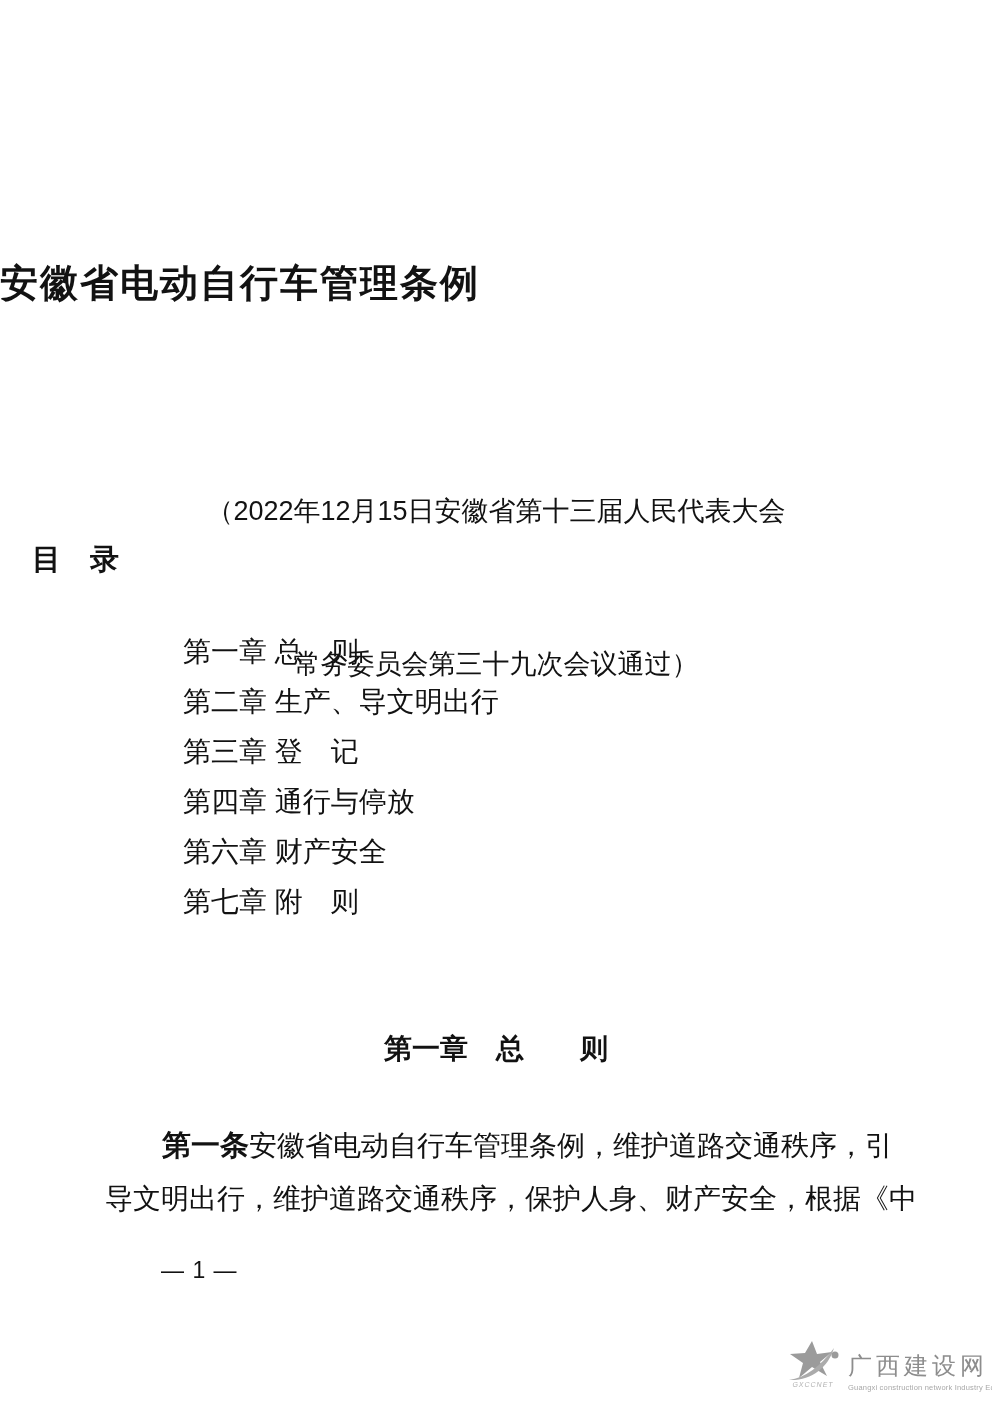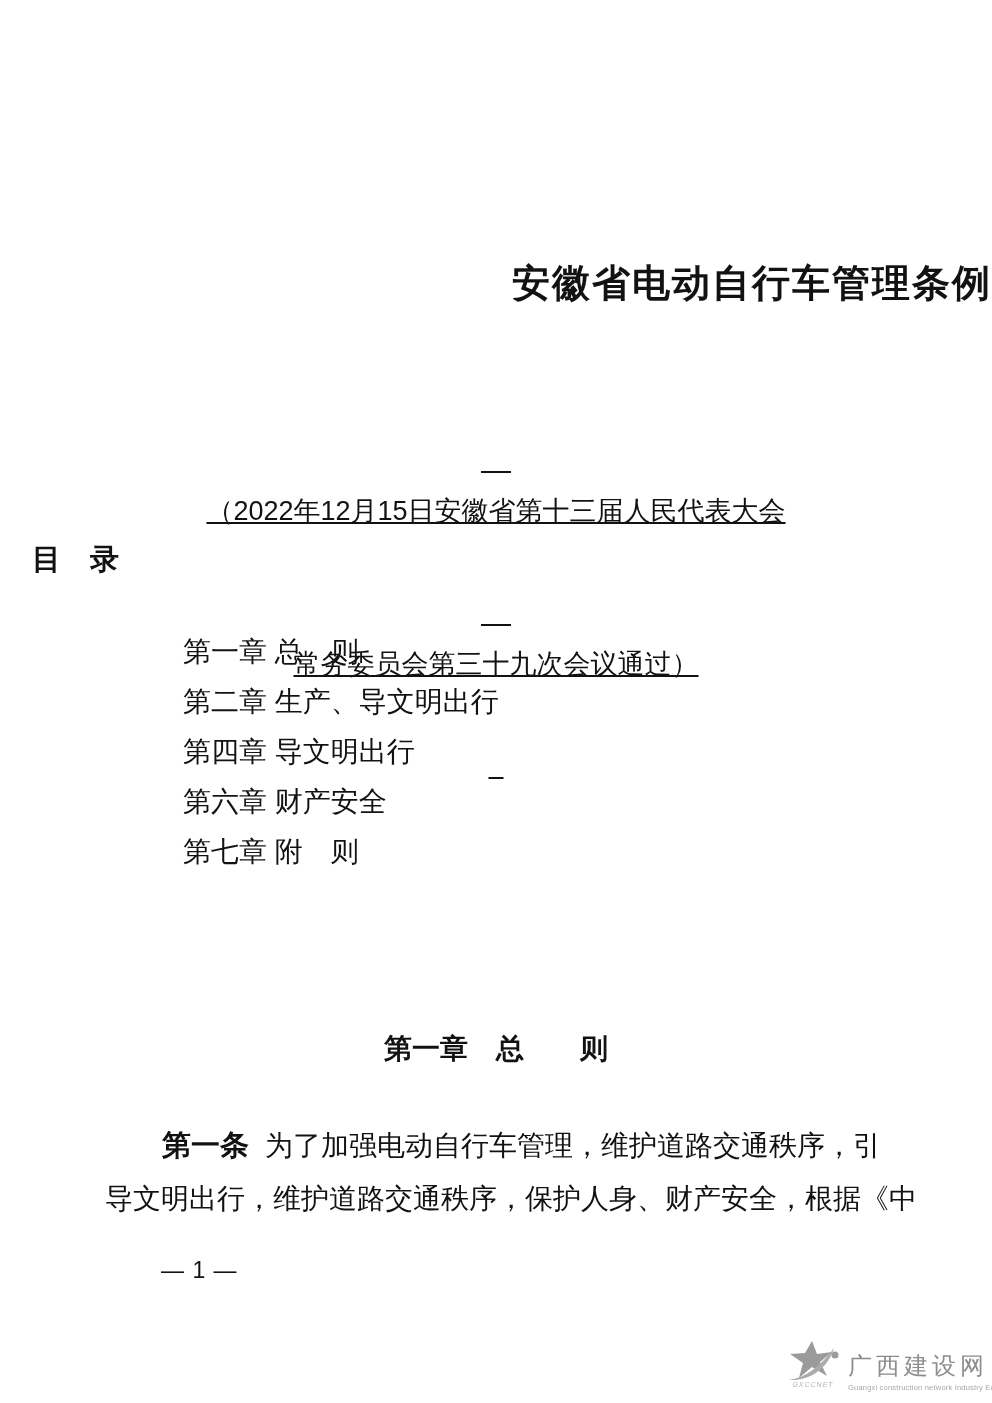--- a/index.html
+++ b/index.html
@@ -9,37 +9,36 @@
     height: 1403px;
     background: #ffffff;
     overflow: hidden;
     color: #121212;
     font-family: "Liberation Sans", sans-serif;
   }
 
   .doc-title {
     position: absolute;
     top: 258px; left: 0; width: 100%;
-    text-align: right;
+    text-align: left;
     font-size: 38px;
     font-weight: 700;
     letter-spacing: 2px;
     line-height: 50px;
     white-space: pre;
   }
 
   .doc-subtitle {
     position: absolute;
     top: 384px; left: 0; width: 100%;
     text-align: center;
     font-size: 27px;
     font-weight: 400;
     line-height: 51px;
     white-space: pre;
-    text-decoration: underline;
   }
 
   .toc-title {
     position: absolute;
     top: 541px; left: 0; width: 100%;
     text-align: left;
     font-size: 29px;
     font-weight: 600;
     line-height: 36px;
     white-space: pre;
@@ -69,21 +68,20 @@
     top: 1119px; left: 105px; width: 790px;
     font-family: "Liberation Serif", serif;
     font-size: 28px;
     line-height: 53px;
   }
   .article-line { white-space: nowrap; }
   .article-line.indent { text-indent: 57px; }
   .article-term {
     font-family: "Liberation Sans", sans-serif;
     font-weight: 700;
-    margin-right: 16px;
     font-size: 29px;
   }
 
   .page-number {
     position: absolute;
     top: 1253px; left: 161px;
     font-size: 23px;
     line-height: 34px;
     letter-spacing: 1px;
     white-space: pre;
@@ -137,29 +135,30 @@
   <div class="doc-subtitle">
     <div>（2022年12月15日安徽省第十三届人民代表大会</div>
     <div>常务委员会第三十九次会议通过）</div>
   </div>
 
   <div class="toc-title">目　录</div>
 
   <div class="toc-list">
     <div class="toc-item">第一章 总　则</div>
     <div class="toc-item">第二章 生产、导文明出行</div>
-    <div class="toc-item">第四章 导文明出行</div>
+    <div class="toc-item">第三章 登　记</div>
+    <div class="toc-item">第四章 通行与停放</div>
     <div class="toc-item">第六章 财产安全</div>
     <div class="toc-item">第七章 附　则</div>
   </div>
 
   <div class="chapter-heading">第一章　总　　则</div>
 
   <div class="article">
-    <div class="article-line indent"><span class="article-term">第一条</span><span>为了加强电动自行车管理，维护道路交通秩序，引</span></div>
+    <div class="article-line indent"><span class="article-term">第一条</span><span>安徽省电动自行车管理条例，维护道路交通秩序，引</span></div>
     <div class="article-line">导文明出行，维护道路交通秩序，保护人身、财产安全，根据《中</div>
   </div>
 
   <div class="page-number">— 1 —</div>
 
   <div class="watermark">
     <div class="wm-left">
       <svg width="52" height="46" viewBox="0 0 52 46">
         <path d="M25 1 L30 14 L45 12 L33 22 L40 36 L25 27 L12 38 L16 23 L3 14 L18 13 Z" fill="#9b9b9b"></path>
         <path d="M2 40 C 18 38 34 26 47 8 C 41 28 24 41 2 40 Z" fill="#ababab"></path>

